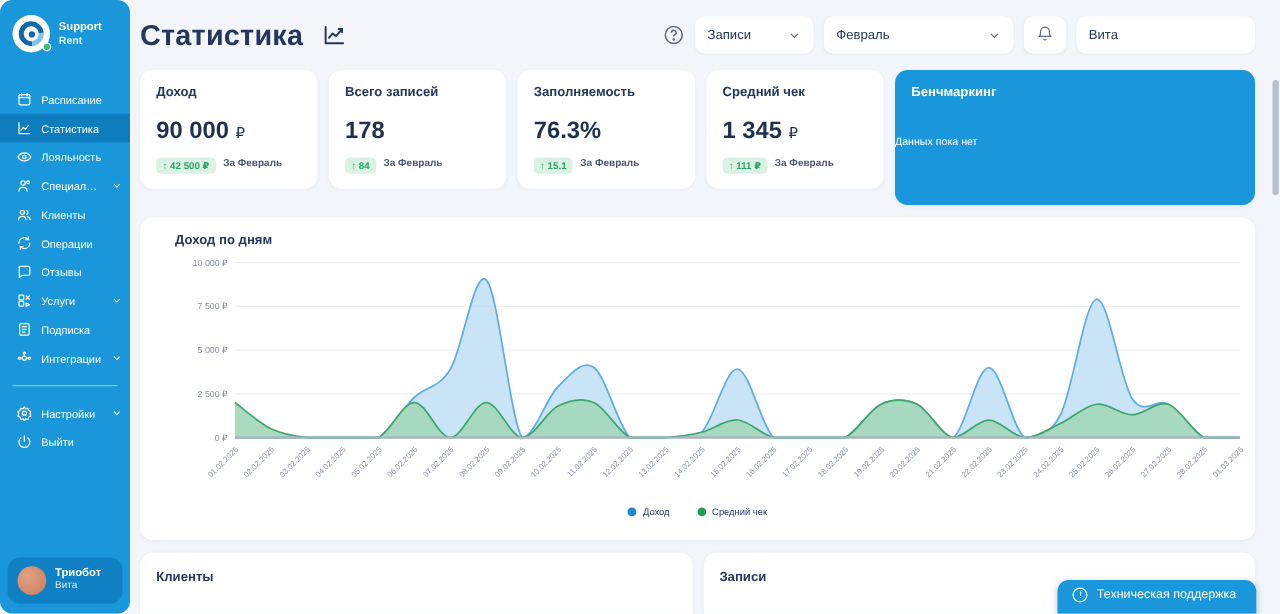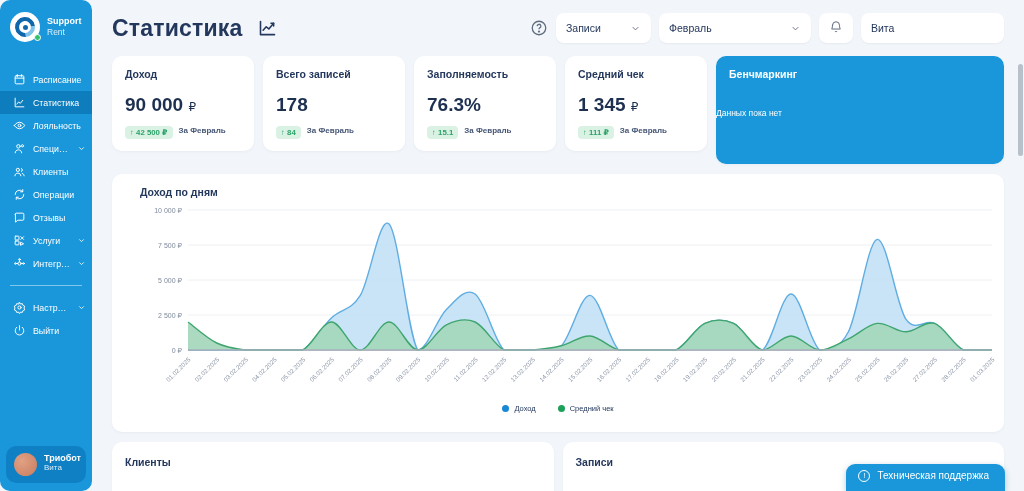--- a/index.html
+++ b/index.html
@@ -1,30 +1,30 @@
 <!DOCTYPE html>
 <html><head>
 <meta charset="utf-8">
 <style>
   * { margin:0; padding:0; box-sizing:border-box; }
   html,body { width:1024px; height:491px; overflow:hidden; }
   body { font-family:"Liberation Sans","DejaVu Sans",sans-serif; background:#F2F6FA; position:relative; }
 
   
-  .sidebar { position:absolute; left:0; top:0; width:92px; height:491px;
+  .sidebar { position:absolute; left:0; top:0; width:104px; height:491px;
     background:#1A97DA; border-radius:10px; color:#fff; z-index:5; }
   .logo { display:flex; align-items:center; gap:7px; padding:12px 8px 10px 10px; }
   .logo-mark { width:30px; height:30px; background:#fff; border-radius:50%; position:relative; flex:none; }
   .logo-ring { position:absolute; left:5px; top:5px; width:20px; height:20px; border-radius:50%;
     border:4px solid #1068AC; border-right-color:#7FC3EA; transform:rotate(40deg); }
   .logo-core { position:absolute; left:13px; top:13px; width:5px; height:5px; background:#1068AC; border-radius:50%; }
   .logo-dot { position:absolute; right:-1px; bottom:1px; width:7px; height:7px; background:#37C06A;
     border:1.5px solid #fff; border-radius:50%; }
   .logo-text { font-size:9px; font-weight:bold; line-height:1.25; }
-  .logo-text .sub { font-weight:normal; opacity:.85; font-size:8.5px; }
+  .logo-text .sub { font-weight:bold; opacity:.85; font-size:8.5px; }
   nav { margin-top:16px; }
   #nav-footer { margin-top:0; }
   .nav-item { display:flex; align-items:center; gap:7px; height:23px; padding:0 6px 0 13px;
     font-size:8.8px; cursor:pointer; white-space:nowrap; }
   .nav-item.active { background:#0D7DBE; }
   .nav-item .icon { width:13px; height:13px; flex:none; display:inline-flex; }
   .nav-item .icon svg { width:13px; height:13px; }
   .nav-item .label { overflow:hidden; text-overflow:ellipsis; }
   .nav-item .chev { margin-left:auto; display:inline-flex; }
   .nav-item .chev svg { width:9px; height:9px; }
@@ -188,20 +188,30 @@
             <path d="M14.5 15.5l5 2.5-5 2.5z"></path>
             <path d="M14.5 5l5 5M19.5 5l-5 5"></path>
           </svg>
         </span>
     <span class="label">Услуги</span>
     <span class="chev">
       <svg viewBox="0 0 24 24" fill="none" stroke="#fff" stroke-width="2.2">
             <path d="M6 9l6 6 6-6"></path>
           </svg>
     </span>
+  </div>
+      <div class="nav-item">
+    <span class="icon">
+          <svg viewBox="0 0 24 24" fill="none" stroke="#fff" stroke-width="1.8" stroke-linecap="round" stroke-linejoin="round">
+            <rect x="5" y="3.5" width="14" height="17" rx="2"></rect>
+            <path d="M9 8h6M9 12h6M9 16h4"></path>
+          </svg>
+        </span>
+    <span class="label">Подписка</span>
+
   </div>
       <div class="nav-item">
     <span class="icon">
           <svg viewBox="0 0 24 24" fill="none" stroke="#fff" stroke-width="1.8" stroke-linecap="round" stroke-linejoin="round">
             <circle cx="12" cy="12" r="3"></circle>
             <circle cx="4.5" cy="12" r="1.5"></circle>
             <circle cx="19.5" cy="12" r="1.5"></circle>
             <circle cx="12" cy="4.5" r="1.5"></circle>
             <path d="M6 12h3M15 12h3M12 6v3"></path>
           </svg>

